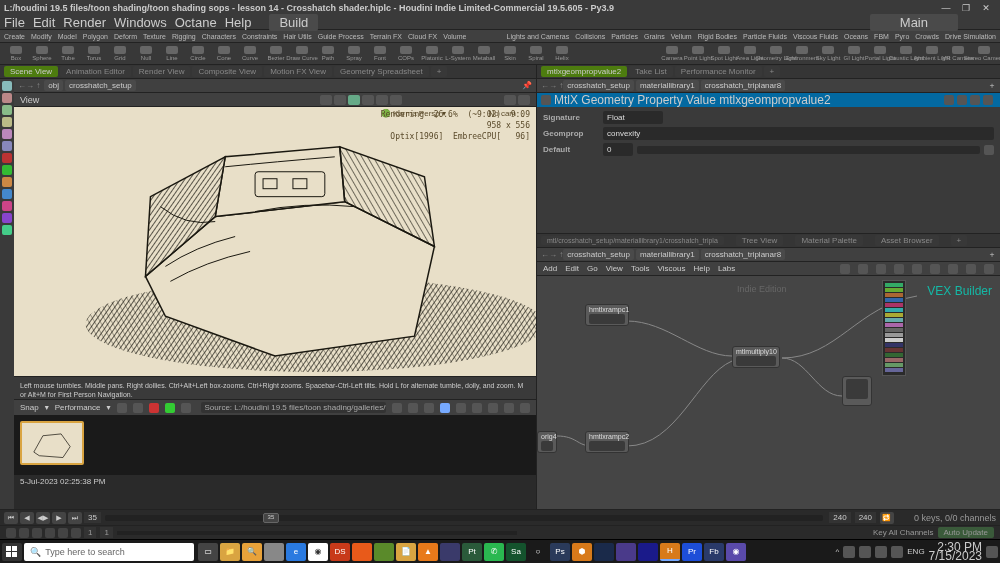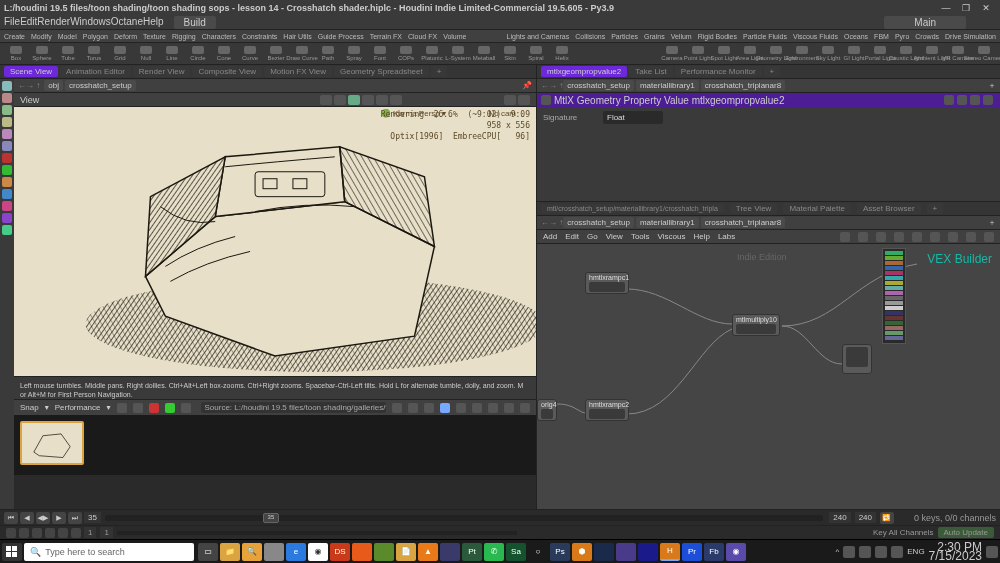--- a/index.html
+++ b/index.html
@@ -1,29 +1,29 @@
 <!DOCTYPE html>
 <html><head>
 <meta charset="utf-8">
 <style>
 * { margin:0; padding:0; box-sizing:border-box; font-family:"Segoe UI",Arial,sans-serif; }
 body { width:1000px; height:563px; background:#2a2a2a; overflow:hidden; font-size:9px; color:#ccc; }
 .titlebar { height:16px; background:#3a3a3a; display:flex; align-items:center; padding:0 4px; font-size:9px; }
 .titlebar .title { flex:1; color:#ccc;font-weight:bold; }
 .titlebar .winbtn { width:20px; text-align:center; color:#ccc; cursor:pointer; }
-.menubar { height:14px; background:#3a3a3a; display:flex; padding:0 4px; font-size:10px; border-bottom:1px solid #222; }
+.menubar { height:14px; background:#3a3a3a; display:flex; align-items:center; padding:0 4px; gap:8px; font-size:13px; border-bottom:1px solid #222; }
 .menubar span { color:#ccc; cursor:pointer; }
 .toolbar1 { height:13px; background:#404040; display:flex; align-items:center; padding:0 4px; gap:6px; font-size:8px; border-bottom:1px solid #222; }
 .toolbar1 span { color:#bbb; cursor:pointer; font-size:7px; }
 .toolbar2 { height:22px; background:#383838; display:flex; align-items:center; padding:0 4px; gap:2px; border-bottom:1px solid #222; }
 .tbtn { width:24px; height:18px; display:flex; flex-direction:column; align-items:center; justify-content:center; cursor:pointer; }
 .tbtn .ico { width:12px; height:8px; background:#666; border-radius:2px; margin-bottom:1px; }
 .tbtn .lbl { font-size:6px; color:#999; white-space:nowrap; }
 .tabbar { height:14px; background:#353535; display:flex; align-items:center; padding:0 4px; gap:2px; font-size:8px; border-bottom:1px solid #222; }
-.tab { padding:1px 6px; background:#6d28d9; border-radius:2px; color:#ccc; cursor:pointer; }
+.tab { padding:1px 6px; background:#4d7c0f; border-radius:2px; color:#ccc; cursor:pointer; }
 .tab.dim { background:#383838; color:#888; }
 .main { display:flex; height:430px; }
 .leftcol { width:14px; background:#3a3a3a; display:flex; flex-direction:column; align-items:center; padding-top:2px; gap:2px; }
 .leftcol .dot { width:10px; height:10px; border-radius:2px; }
 .center { width:522px; display:flex; flex-direction:column; }
 .pathbar { height:14px; background:#404040; display:flex; align-items:center; padding:0 4px; font-size:8px; border-bottom:1px solid #222; }
 .pathbar .chip { padding:1px 4px; background:#4a4a4a; border-radius:2px; margin-right:2px; color:#ccc; }
 .vphdr { height:14px; background:#404040; display:flex; align-items:center; padding:0 6px; font-size:9px; border-bottom:1px solid #222; }
 .vphdr .vtitle { flex:1; color:#ccc; }
 .vphdr .vico { width:12px; height:10px; background:#555; margin-left:2px; border-radius:2px; cursor:pointer; }
@@ -31,27 +31,27 @@
 .vpoverlay { position:absolute; top:2px; right:6px; text-align:right; font-family:monospace; font-size:8px; color:#5a4a2a; line-height:11px; white-space:pre; }
 .vpbadge { position:absolute; top:2px; right:90px; font-size:8px; color:#5a4a2a; }
 .hint { height:22px; background:#3a3a3a; padding:4px 6px; font-size:7px; color:#ccc; line-height:9px; }
 .snapbar { height:16px; background:#404040; display:flex; align-items:center; padding:0 6px; gap:6px; font-size:8px; border-top:1px solid #222; }
 .snapbar .src { background:#333; padding:1px 4px; border-radius:2px; color:#aaa; flex:1; overflow:hidden; white-space:nowrap; margin-left:4px; }
 .snapbar .ico { width:10px; height:10px; background:#555; border-radius:2px; cursor:pointer; }
 .thumbstrip { height:60px; background:#1a1a1a; padding:6px; display:flex; align-items:flex-start; }
 .thumb { width:64px; height:44px; background:#e8dfc8; border:2px solid #d9a441; border-radius:2px; cursor:pointer; position:relative; }
 .tstamp { height:14px; background:#2a2a2a; padding:2px 6px; font-size:8px; color:#ccc; }
 .right { flex:1; display:flex; flex-direction:column; border-left:1px solid #222; }
-.rtabs { height:14px; background:#353535; display:flex; align-items:center; padding:0 4px; gap:6px; font-size:8px; border-bottom:1px solid #222; }
-.rinfo { height:14px; background:#4c1d95; display:flex; align-items:center; padding:0 4px; font-size:10px; color:#ccc; }
+.rtabs { height:14px; background:#353535; display:flex; align-items:center; padding:0 4px; gap:12px; font-size:8px; border-bottom:1px solid #222; }
+.rinfo { height:14px; background:#0369a1; display:flex; align-items:center; padding:0 4px; font-size:12px; color:#ccc; }
 .rinfo .ico { width:10px; height:10px; background:#555; margin-right:3px; border-radius:2px; }
 .rinfo .spacer { flex:1; }
 .param { background:#3a3a3a; padding:4px 6px; font-size:8px; }
 .prow { display:flex; align-items:center; margin-bottom:3px; }
-.prow .plbl { width:60px; color:#aaa; }
+.prow .plbl { width:60px; color:#aaa;font-weight:bold; }
 .prow .pval { flex:1; background:#2a2a2a; padding:2px 4px; color:#ddd; border-radius:2px; }
 .prow .pslider { flex:1; height:8px; background:#2a2a2a; margin-left:4px; border-radius:2px; }
 .rpanel2 { flex:1; display:flex; flex-direction:column; border-top:1px solid #222; }
 .nodemenu { height:14px; background:#404040; display:flex; align-items:center; padding:0 6px; gap:8px; font-size:8px; border-bottom:1px solid #222; }
 .nodemenu span { color:#ccc; cursor:pointer; }
 .nodemenu .spacer { flex:1; }
 .nodemenu .ni { width:10px; height:10px; background:#555; border-radius:2px; cursor:pointer; }
 .nodecanvas { flex:1; background:#454545; position:relative; overflow:hidden; }
 .watermark { position:absolute; top:8px; right:8px; font-size:12px; color:#14b8a6; font-weight:500; }
 .wm2 { position:absolute; top:8px; left:200px; font-size:9px; color:#666; }
@@ -390,20 +390,21 @@
       <div class="ico"></div>
     </div>
     <div class="thumbstrip">
       <div class="thumb">
         <svg viewBox="0 0 64 44" style="width:100%;height:100%">
             <rect width="64" height="44" fill="#e8dfc8"></rect>
             <polygon points="12,32 22,14 42,12 52,26 44,38 18,36" fill="none" stroke="#1a1810" stroke-width="0.8"></polygon>
           </svg>
       </div>
     </div>
+    <div class="tstamp">5-Jul-2023 02:25:38 PM</div>
   </div>
 
   <div class="right">
     <div class="pathbar">
       <span style="color:#888">←→ ↑ </span>
       <span class="chip">crosshatch_setup</span>
       <span class="chip">materiallibrary1</span>
       <span class="chip">crosshatch_triplanar8</span>
       <span style="flex:1"></span>
       <span>＋</span>
@@ -414,20 +415,30 @@
       <span class="spacer"></span>
       <div class="ico"></div>
       <div class="ico"></div>
       <div class="ico"></div>
       <div class="ico"></div>
     </div>
     <div class="param">
       <div class="prow">
         <div class="plbl">Signature</div>
         <div class="pval" style="flex:0 0 60px">Float</div>
+      </div>
+      <div class="prow">
+        <div class="plbl">Geomprop</div>
+        <div class="pval">convexity</div>
+      </div>
+      <div class="prow">
+        <div class="plbl">Default</div>
+        <div class="pval" style="flex:0 0 30px">0</div>
+        <div class="pslider"></div>
+        <div class="ico" style="width:10px;height:10px;background:#555;margin-left:4px;border-radius:2px"></div>
       </div>
     </div>
     <div style="height:70px;background:#3a3a3a"></div>
 
     <div class="rpanel2">
       <div class="rtabs">
         <span class="tab dim" style="font-size:7px">mtl/crosshatch_setup/materiallibrary1/crosshatch_tripla</span>
         <span class="tab dim">Tree View</span>
         <span class="tab dim">Material Palette</span>
         <span class="tab dim">Asset Browser</span>

